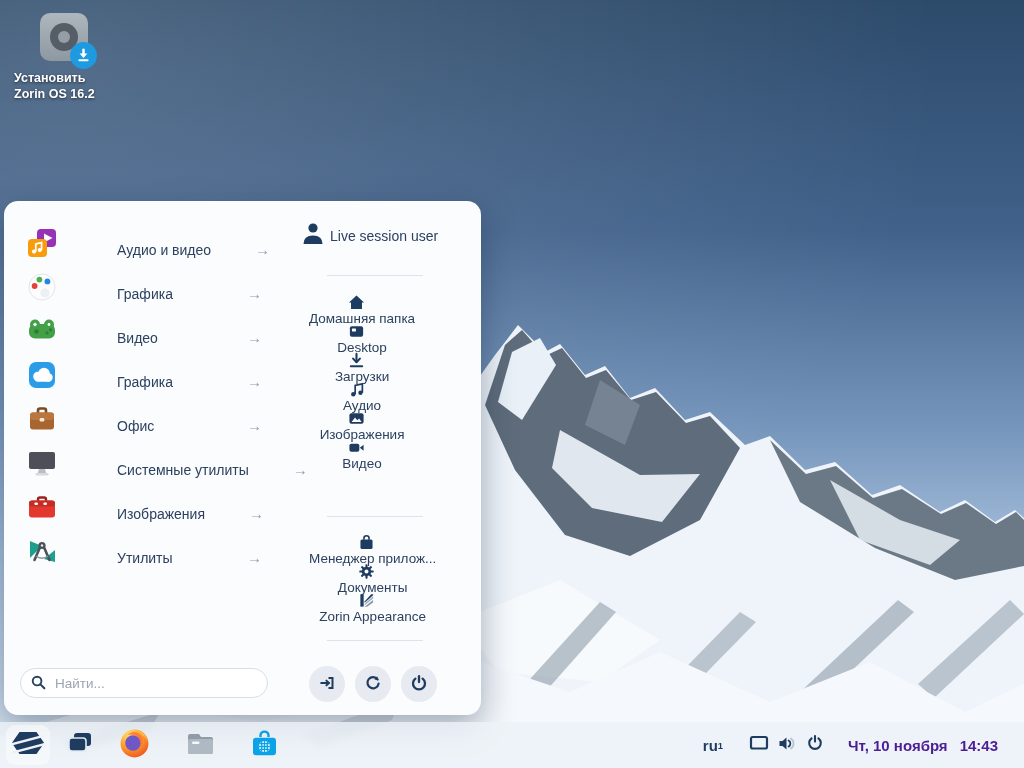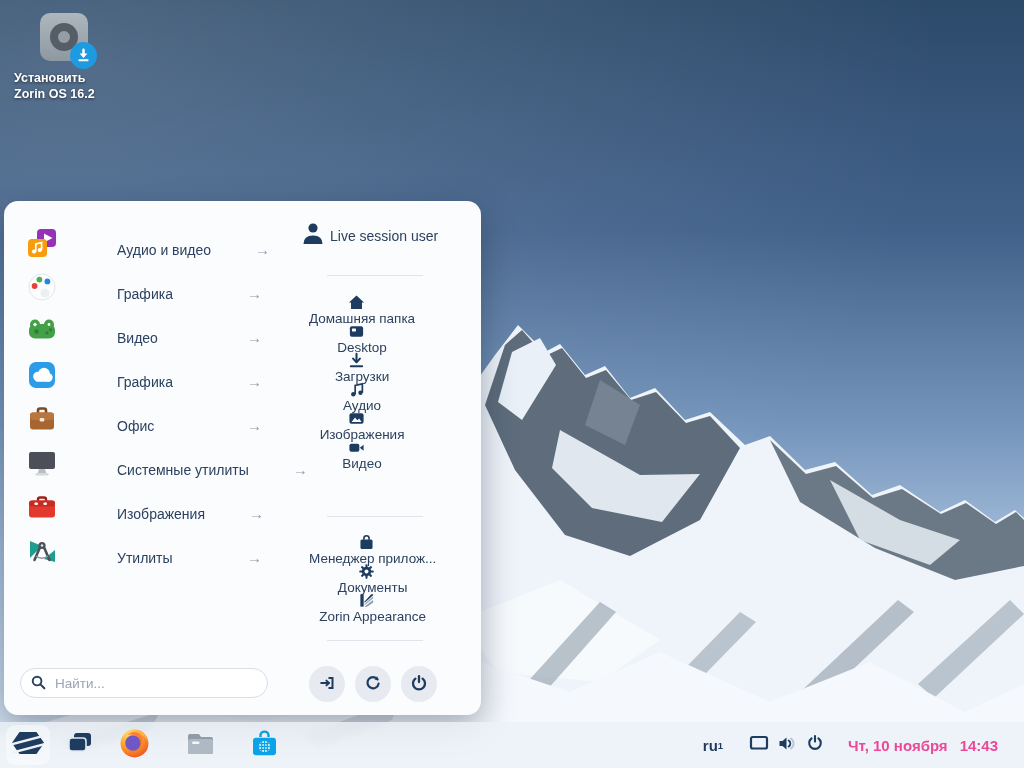--- a/index.html
+++ b/index.html
@@ -61,21 +61,21 @@
   .zorin-btn{left:6px;width:44px;height:40px;top:3px;border-radius:9px;background:rgba(255,255,255,0.45);}
   .tb-win{left:66px;width:28px;}
   .tb-fx{left:118px;width:32px;}
   .tb-files{left:185px;width:30px;}
   .tb-soft{left:249px;width:30px;}
   .kb-ind{left:700px;width:26px;color:#1e3c5f;font-size:15px;font-weight:700;}
   .kb-ind sub{font-size:9.5px;font-weight:700;}
   .tb-monitor{left:748px;width:22px;}
   .tb-vol{left:776px;width:22px;}
   .tb-pwr{left:804px;width:22px;}
-  .clock{right:26px;left:auto;gap:12px;color:#ec4899;font-size:15px;font-weight:700;text-align:center;}
+  .clock{right:26px;left:auto;gap:12px;color:#4c1d95;font-size:15px;font-weight:700;text-align:center;}
 
   .navy{fill:#1e3c5f;}
 </style>
 </head>
 <body>
 
 <svg class="wallpaper" viewBox="0 0 1024 768" preserveAspectRatio="none">
   <defs>
     <linearGradient id="sky" x1="0" y1="0" x2="0" y2="1">
       <stop offset="0" stop-color="#2c4a6a"></stop>

